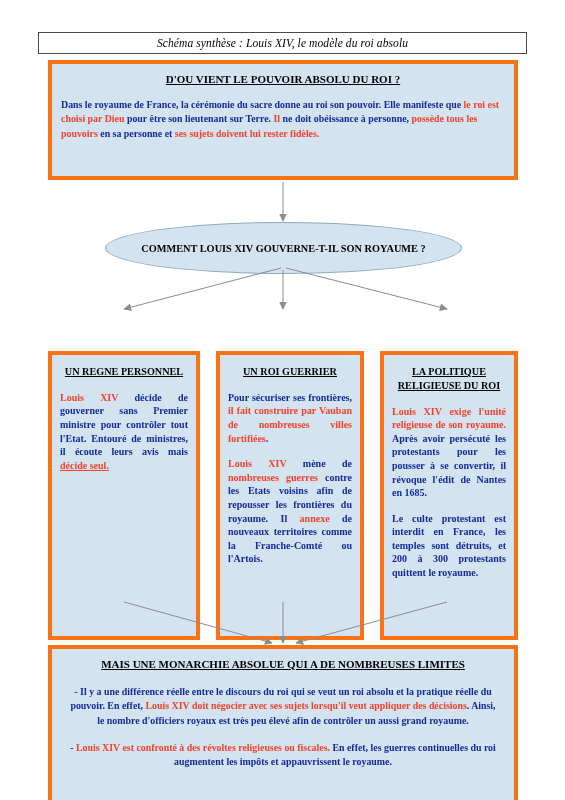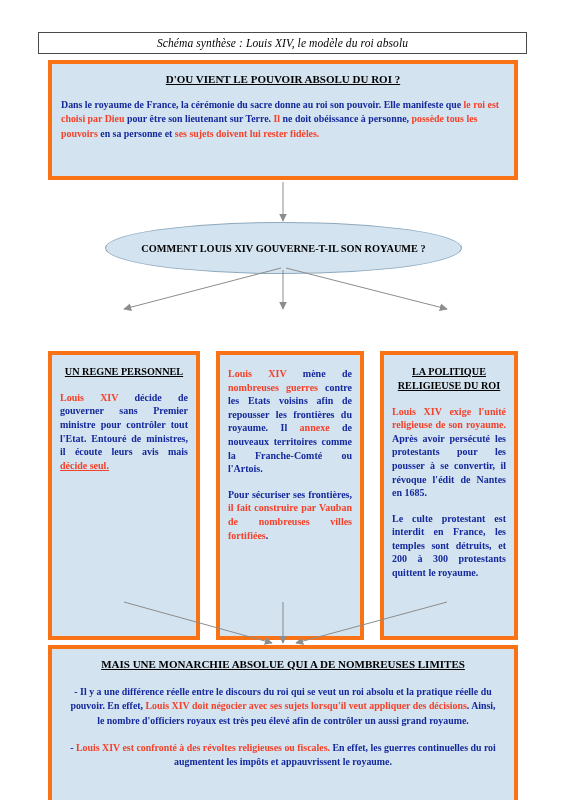--- a/index.html
+++ b/index.html
@@ -173,22 +173,23 @@
   <div id="ellipse-question">
     <span class="q-text">COMMENT LOUIS XIV GOUVERNE-T-IL SON ROYAUME ?</span>
   </div>
 
   <div class="bluebox col-box" id="box-reign">
     <div class="box-head">UN REGNE PERSONNEL</div>
     <div class="para"><span class="red">Louis XIV</span><span> décide de gouverner sans Premier ministre pour contrôler tout l'Etat. Entouré de ministres, il écoute leurs avis mais </span><span class="u-red">décide seul.</span></div>
   </div>
 
   <div class="bluebox col-box" id="box-warrior">
+    <div class="box-head">UN ROI GUERRIER</div>
+    <div class="para"><span>Pour sécuriser ses frontières, </span><span class="red">il fait construire par Vauban de nombreuses villes fortifiées</span><span>.</span></div>
     <div class="para"><span class="red">Louis XIV</span><span> mène de </span><span class="red">nombreuses guerres</span><span> contre les Etats voisins afin de repousser les frontières du royaume. Il </span><span class="red">annexe</span><span> de nouveaux territoires comme la Franche-Comté ou l'Artois.</span></div>
-    <div class="para"><span>Pour sécuriser ses frontières, </span><span class="red">il fait construire par Vauban de nombreuses villes fortifiées</span><span>.</span></div>
   </div>
 
   <div class="bluebox col-box" id="box-religion">
     <div class="box-head">LA POLITIQUE RELIGIEUSE DU ROI</div>
     <div class="para"><span class="red">Louis XIV exige l'unité religieuse de son royaume.</span><span> Après avoir persécuté les protestants pour les pousser à se convertir, il révoque l'édit de Nantes en 1685.</span></div>
     <div class="para"><span>Le culte protestant est interdit en France, les temples sont détruits, et 200 à 300 protestants quittent le royaume.</span></div>
   </div>
 
   <div class="bluebox" id="box-limits">
     <div class="box-head">MAIS UNE MONARCHIE ABSOLUE QUI A DE NOMBREUSES LIMITES</div>

